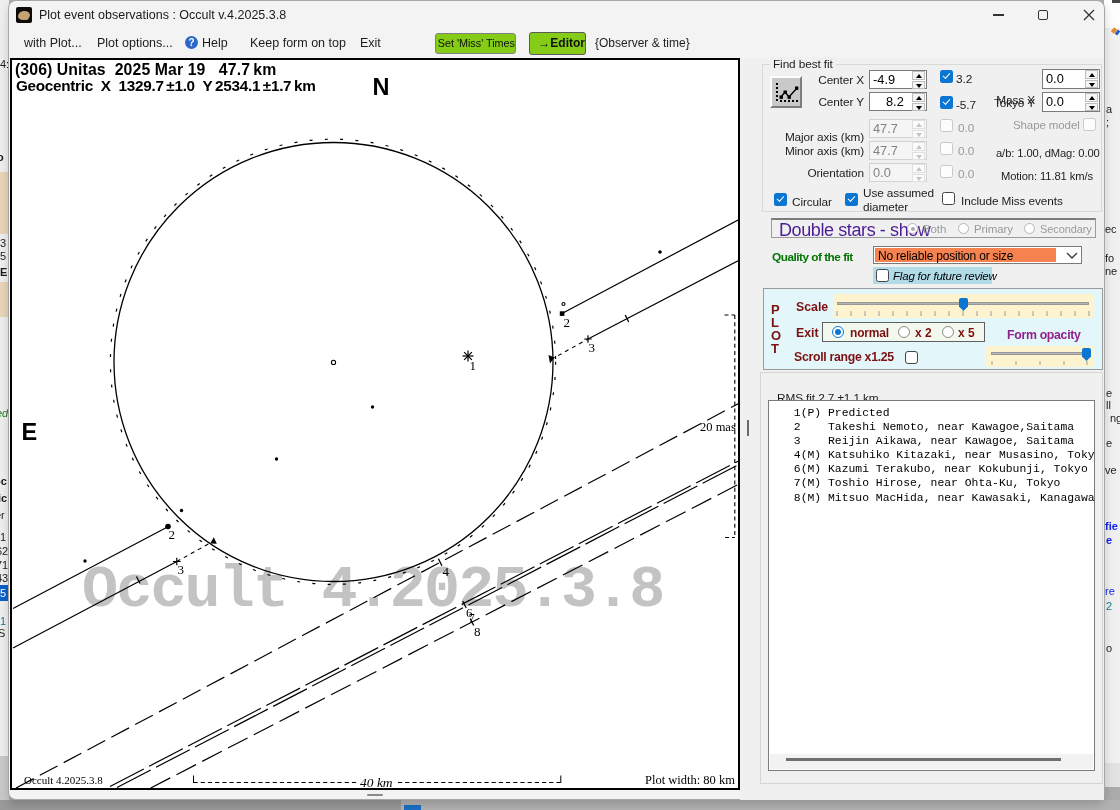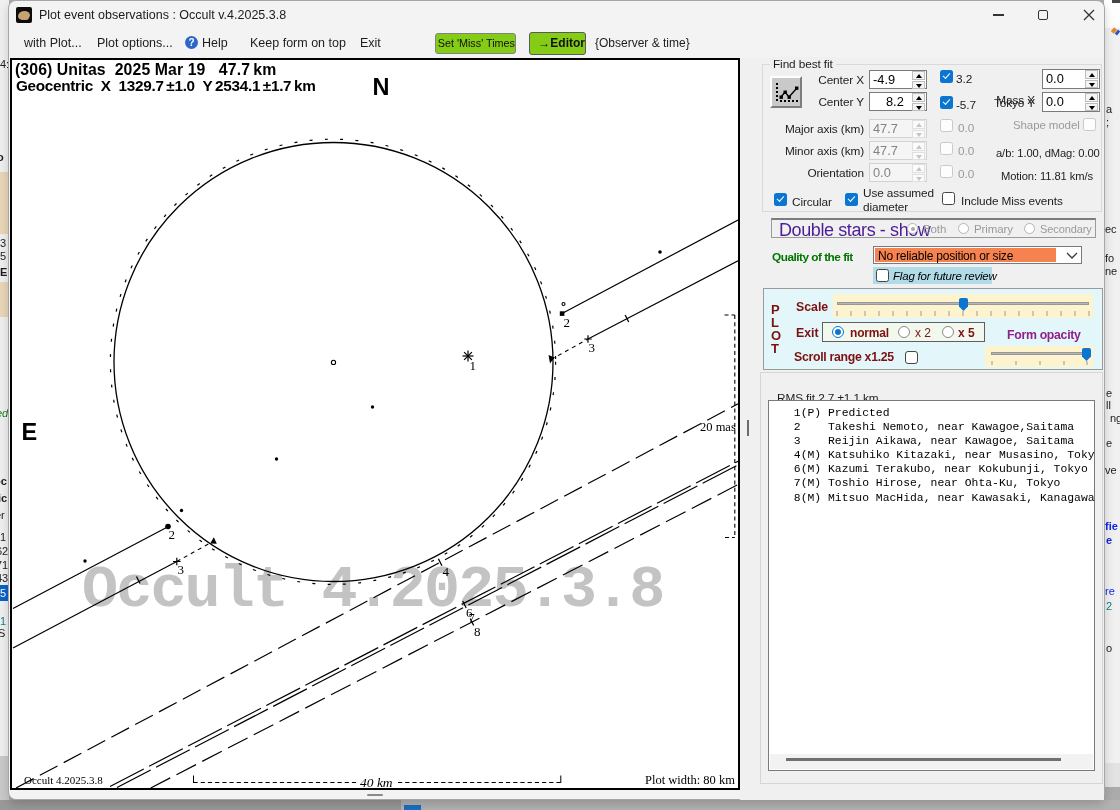--- a/index.html
+++ b/index.html
@@ -241,21 +241,21 @@
         <rect x="15.5" y="17.5" width="3.4" height="3.4"></rect>
         <rect x="23" y="8.5" width="3.4" height="3.4"></rect>
       </g>
   </svg>
 </div>
 
 <div class="abs lbl" style="left:864px; top:73px; transform:translateX(-100%);">Center X</div>
 <div class="abs spinbox" style="left:869px; top:70px; width:58px; height:19px;">-4.9</div>
 <div class="abs lbl" style="left:864px; top:95px; transform:translateX(-100%);">Center Y</div>
 <div class="abs spinbox" style="left:869px; top:92px; width:58px; height:19px;padding-left:16px;">8.2</div>
-<div class="abs lbl" style="left:864px; top:122px; transform:translateX(-100%);">Major axis (km)</div>
+<div class="abs lbl" style="left:864px; top:130px; transform:translateX(-100%);">Major axis (km)</div>
 <div class="abs spinbox dis" style="left:869px; top:119px; width:58px; height:19px;">47.7</div>
 <div class="abs lbl" style="left:864px; top:144px; transform:translateX(-100%);">Minor axis (km)</div>
 <div class="abs spinbox dis" style="left:869px; top:141px; width:58px; height:19px;">47.7</div>
 <div class="abs lbl" style="left:864px; top:166px; transform:translateX(-100%);">Orientation</div>
 <div class="abs spinbox dis" style="left:869px; top:163px; width:58px; height:19px;">0.0</div>
 <div class="cb on" style="left:940px; top:70px;"></div>
 <div class="abs lbl" style="left:956px; top:72px;">3.2</div>
 <div class="cb on" style="left:940px; top:96px;"></div>
 <div class="abs lbl" style="left:956px; top:98px;">-5.7</div>
 <div class="cb dis" style="left:940px; top:119px;"></div>
@@ -331,21 +331,21 @@
       <line x1="253" y1="1" x2="253" y2="6"></line>
     </g>
   </svg>
 <div class="abs" style="left:796px; top:326px; font-size:12.3px; font-weight:bold; color:#7d1010;">Exit</div>
 <div class="abs" style="left:822px; top:322px; width:163px; height:20px; background:#f2f8ee; border:1.5px solid #5f5f5f;"></div>
 <div class="abs" style="left:832px; top:326px; width:12px; height:12px; border-radius:50%; background:#fff; border:1px solid #0b76d1;">
     <div style="position:absolute;left:2px;top:2px;width:6px;height:6px;border-radius:50%;background:#0b76d1;"></div>
   </div>
 <div class="abs" style="left:850px; top:326px; font-size:12px; font-weight:bold; color:#7d1010; letter-spacing:-0.2px;">normal</div>
 <div class="abs" style="left:898px; top:326px; width:12px; height:12px; border-radius:50%; background:#fff; border:1px solid #8a8a8a;"></div>
-<div class="abs" style="left:915px; top:326px; font-size:12px; font-weight:normal; color:#7d1010;">x 2</div>
+<div class="abs" style="left:915px; top:326px; font-size:12px; font-weight:bold; color:#7d1010;">x 2</div>
 <div class="abs" style="left:942px; top:326px; width:12px; height:12px; border-radius:50%; background:#fff; border:1px solid #8a8a8a;"></div>
 <div class="abs" style="left:958px; top:326px; font-size:12px; font-weight:bold; color:#7d1010;">x 5</div>
 <div class="abs" style="left:1007px; top:328px; font-size:12.3px; font-weight:bold; color:#90218c; letter-spacing:-0.3px;">Form opacity</div>
 <div class="abs" style="left:794px; top:350px; font-size:12.3px; font-weight:bold; color:#7d1010; letter-spacing:-0.3px;">Scroll range x1.25</div>
 <div class="abs cb off" style="left:905px; top:351px; border-radius:3px;"></div>
 <div class="abs" style="left:985px; top:346px; width:108px; height:21px; background:#fdf3cf;"></div>
 <div class="abs" style="left:991px; top:352px; width:96px; height:3px; background:#b5b5b5; border:1px solid #989898;"></div>
 <div class="abs" style="left:1082px; top:348px; width:9px; height:13px; background:#0b76d1; border-radius:2px; clip-path:polygon(0 0,100% 0,100% 65%,50% 100%,0 65%);"></div>
 <svg class="abs" style="left:991px; top:360px;" width="98" height="6">
     <g stroke="#9a9a9a" stroke-width="1">

